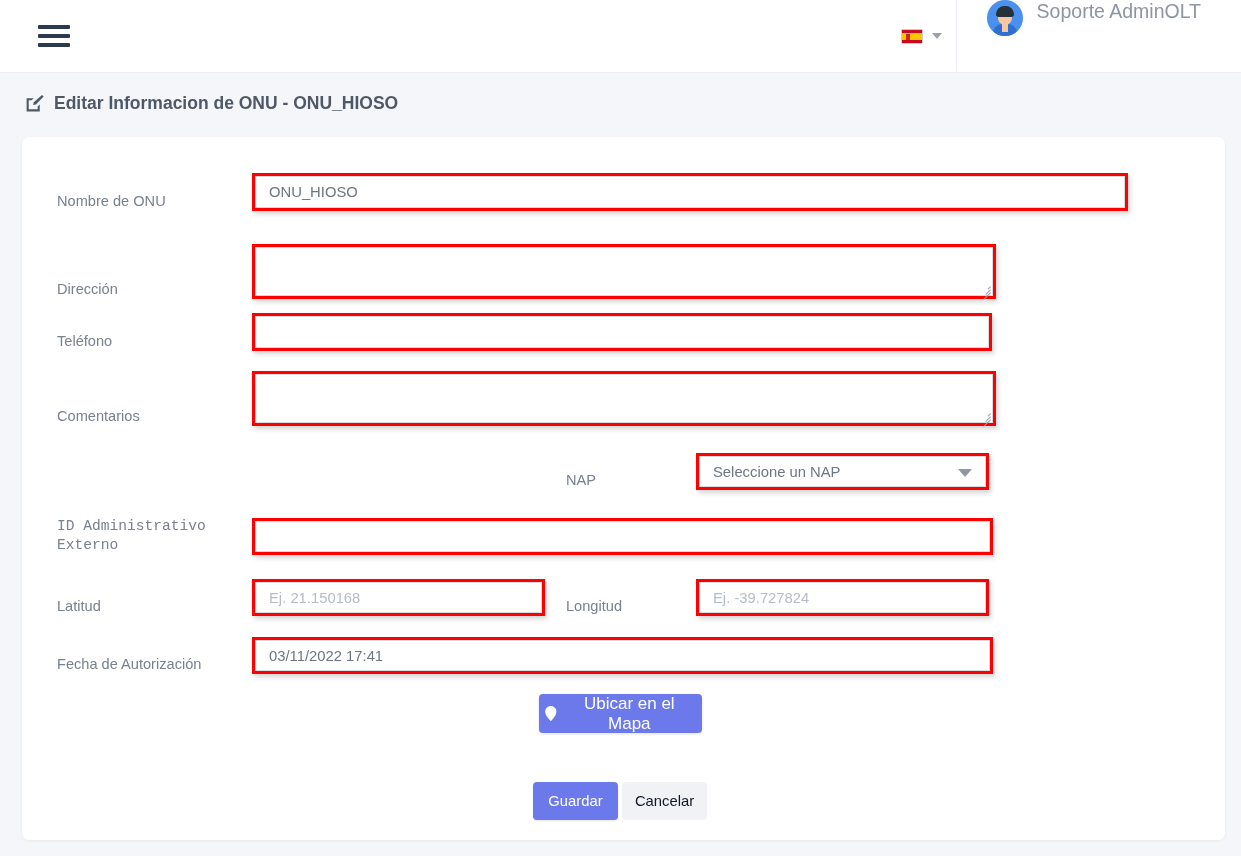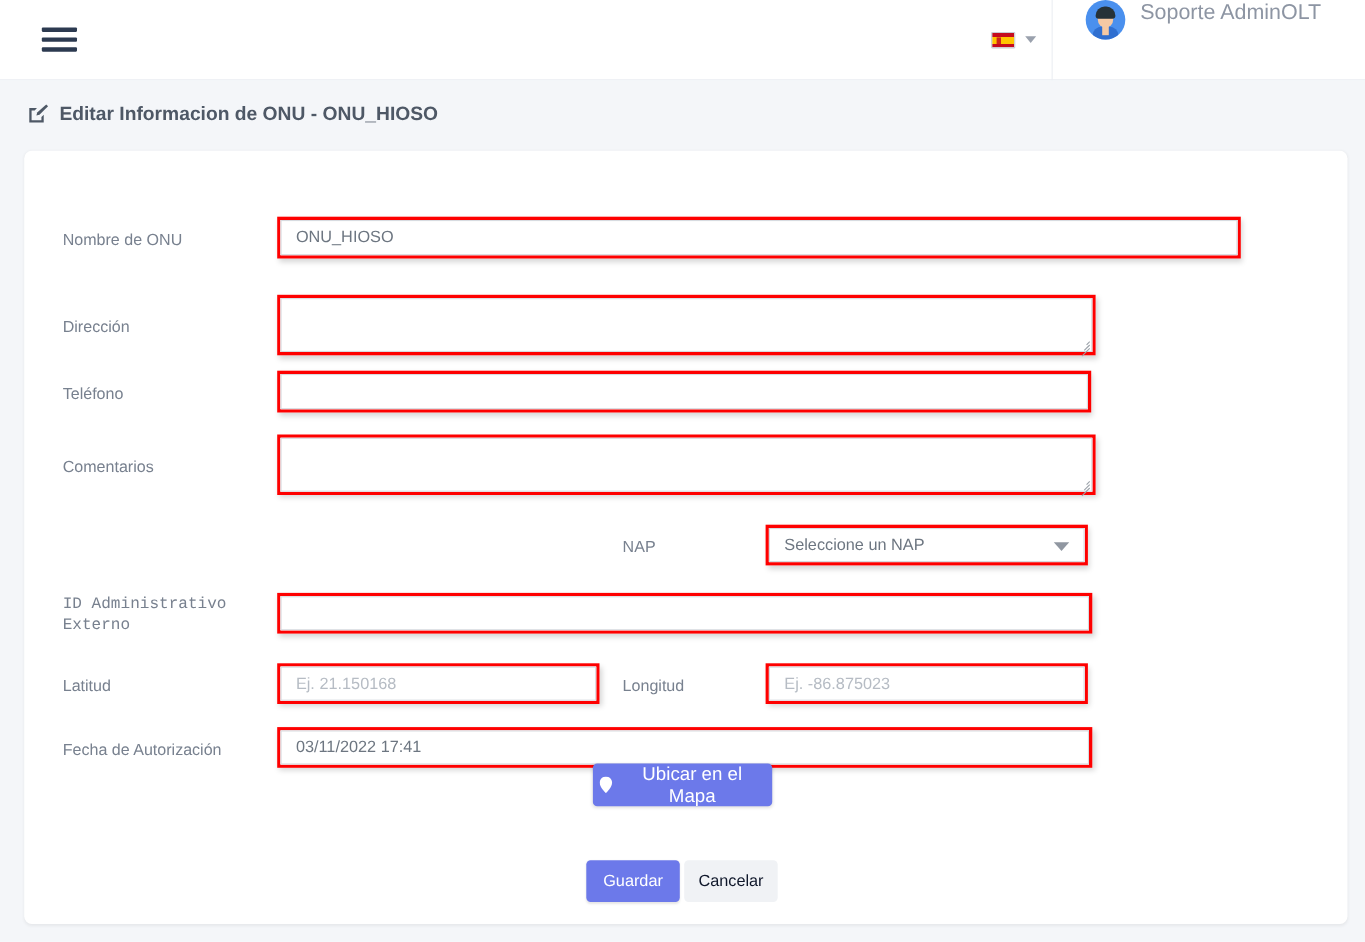--- a/index.html
+++ b/index.html
@@ -107,21 +107,21 @@
     position: absolute;
     left: 22px; top: 137px;
     width: 1203px; height: 703px;
     background: #ffffff;
     border-radius: 7px;
     box-shadow: 0 1px 3px rgba(0,0,0,.06);
   }
 
   
   .form { position: relative; width: 100%; height: 100%; }
-  .row { position: absolute; display: flex; align-items: center; margin-top: 24px; }
+  .row { position: absolute; display: flex; align-items: flex-end; }
 
   .lbl {
     font-size: 14.6px; color: #78818f;
     line-height: 19px;
     padding-top: 6px;
   }
 
   
   .redbox {
     border: 3px solid #fe0000;
@@ -304,21 +304,21 @@
   <div class="row" style="left:35px; top:442px;">
     <div class="lbl" style="width:195px;">Latitud</div>
     <div class="redbox" style="width:293px; height:37px;">
       <div class="inner ph">Ej. 21.150168</div>
     </div>
   </div>
 
   <div class="row" style="left:544px; top:442px;">
     <div class="lbl" style="width:130px;">Longitud</div>
     <div class="redbox" style="width:293px; height:37px;">
-      <div class="inner ph">Ej. -86.875023</div>
+      <div class="inner ph">Ej. -39.727824</div>
     </div>
   </div>
 
   <div class="row" style="left:35px; top:500px;">
     <div class="lbl" style="width:195px;">Fecha de Autorización</div>
     <div class="redbox" style="width:741px; height:37px;">
       <div class="inner">03/11/2022 17:41</div>
     </div>
   </div>
 

